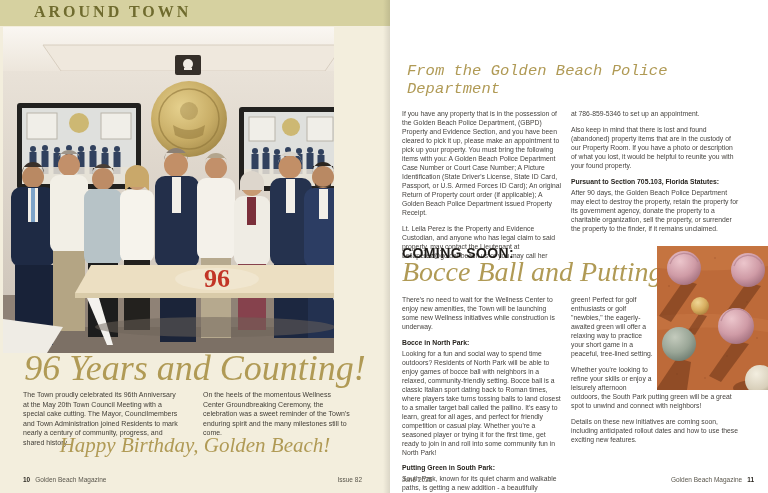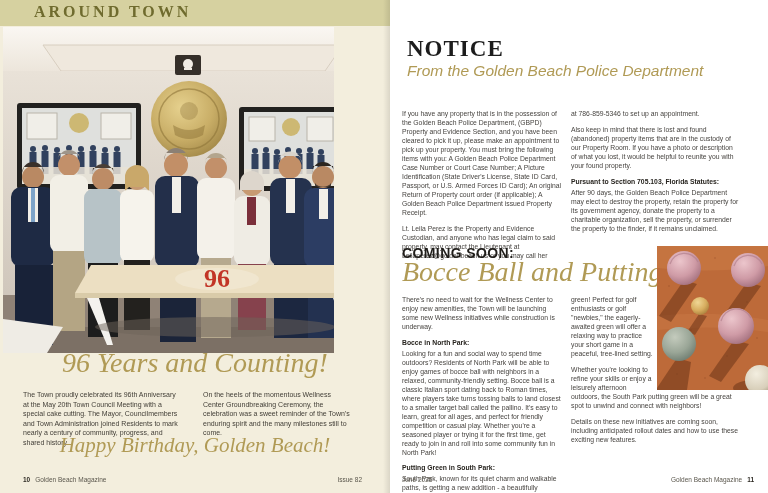--- a/index.html
+++ b/index.html
@@ -9,37 +9,37 @@
   
   #left-page{position:absolute;left:0;top:0;width:390px;height:493px;background:#f3eedd;}
   #left-page .spine-shadow{position:absolute;right:0;top:0;width:7px;height:100%;
     background:linear-gradient(to right,rgba(0,0,0,0),rgba(0,0,0,0.10));}
   .banner{position:absolute;left:0;top:0;width:390px;height:26px;background:#d6d1a0;}
   .banner-text{position:absolute;left:34px;top:3px;
     font-family:"Liberation Serif",serif;font-weight:bold;font-size:16px;
     letter-spacing:3px;color:#6f6b2e;}
   .photo-wrap{position:absolute;left:3px;top:27px;width:331px;height:326px;overflow:hidden;}
   .lp-headline{position:absolute;left:0;top:347px;width:390px;text-align:center;
-    font-family:"Liberation Serif",serif;font-style:italic;font-size:28px;color:#b09a55;}
+    font-family:"Liberation Serif",serif;font-style:italic;font-size:36px;color:#b09a55;}
   .lp-col{position:absolute;top:390px;font-size:7px;line-height:1.36;color:#444039;}
   .lp-col.c1{left:23px;width:158px;}
   .lp-col.c2{left:203px;width:148px;}
   .lp-closing{position:absolute;left:0;top:433px;width:390px;text-align:center;
     font-family:"Liberation Serif",serif;font-style:italic;font-size:21px;color:#b09a55;}
   .lp-footer{position:absolute;left:23px;right:28px;top:476px;display:flex;
     justify-content:space-between;font-size:6.5px;color:#5a564c;}
   .lp-footer .pg{font-weight:bold;color:#2e2b24;margin-right:5px;}
 
   
   #right-page{position:absolute;left:390px;top:0;width:378px;height:493px;background:#ffffff;}
   .notice-title{position:absolute;left:17px;top:36px;
     font-family:"Liberation Serif",serif;font-weight:bold;font-size:23px;
     letter-spacing:1px;color:#1c1c1c;}
   .notice-sub{position:absolute;left:17px;width:330px;
-    font-family:Liberation Sans, sans-serif;font-style:italic;font-size:15.5px;color:#b09a55;}
+    font-family:Liberation Mono, monospace;font-style:italic;font-size:15.5px;color:#b09a55;}
   .notice-sub.s1{top:62px;}
   .notice-sub.s2{top:82px;}
   .body-txt{font-size:6.8px;line-height:1.32;color:#474440;}
   .body-txt p{margin:0 0 7px 0;}
   .body-txt .bold-head{font-weight:bold;color:#27241f;margin:0 0 2px 0;}
   .rp-col1{position:absolute;left:12px;top:110px;width:161px;}
   .rp-col2{position:absolute;left:181px;top:110px;width:169px;}
   .cs-label{position:absolute;left:12px;top:245px;font-weight:bold;font-size:14px;
     letter-spacing:0.4px;color:#1f1d1a;}
   .cs-title{position:absolute;left:12px;top:256px;
@@ -269,21 +269,20 @@
       <span>
         <span class="pg">10</span><span>Golden Beach Magazine</span>
       </span>
       <span>Issue 82</span>
     </div>
     <div class="spine-shadow"></div>
   </div>
 
   <div id="right-page">
 
-    <div class="notice-title">NOTICE</div>
     <div class="notice-sub s1">From the Golden Beach Police Department</div>
 
     <div class="rp-col1 body-txt">
       <p>If you have any property that is in the possession of the Golden Beach Police Department, (GBPD) Property and Evidence Section, and you have been cleared to pick it up, please make an appointment to pick up your property. You must bring the following items with you: A Golden Beach Police Department Case Number or Court Case Number; A Picture Identification (State Driver's License, State ID Card, Passport, or U.S. Armed Forces ID Card); An original Return of Property court order (if applicable); A Golden Beach Police Department issued Property Receipt.</p>
       <p>Lt. Leila Perez is the Property and Evidence Custodian, and anyone who has legal claim to said property, may contact the Lieutenant at Leilaperez@goldenbeach.us or you may call her</p>
     </div>
     <div class="rp-col2 body-txt">
       <p>at 786-859-5346 to set up an appointment.</p>
       <p>Also keep in mind that there is lost and found (abandoned) property items that are in the custody of our Property Room. If you have a photo or description of what you lost, it would be helpful to reunite you with your found property.</p>
       <p class="bold-head">Pursuant to Section 705.103, Florida Statutes:</p>

